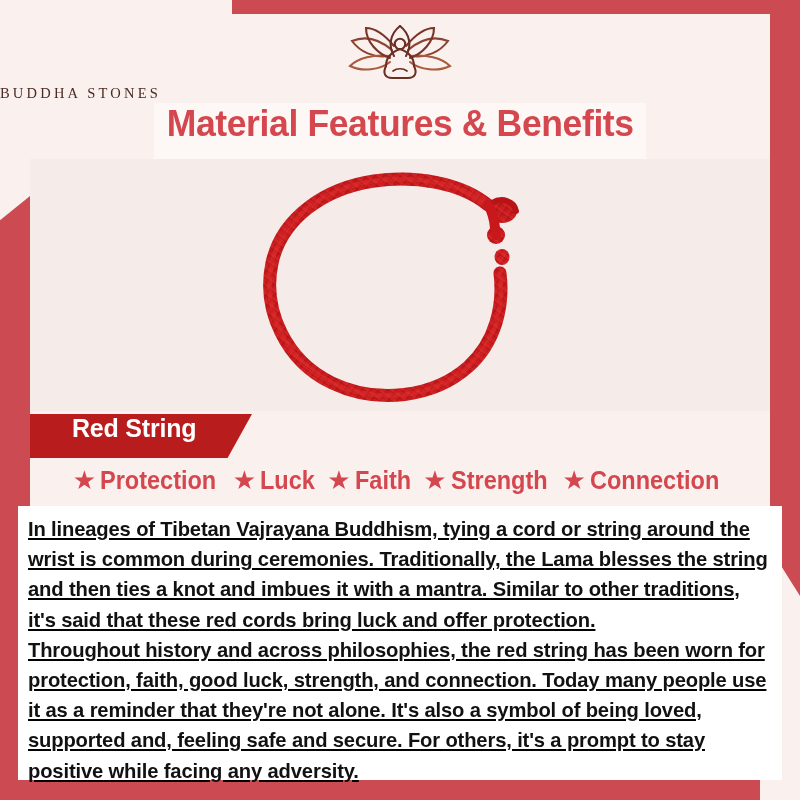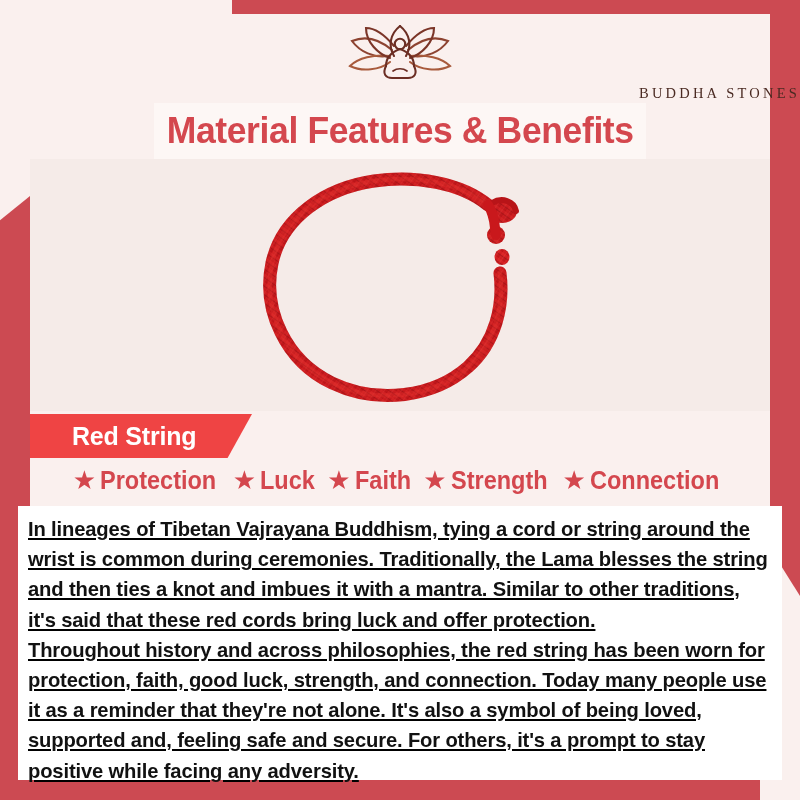--- a/index.html
+++ b/index.html
@@ -46,41 +46,40 @@
     bottom: 0; left: 0;
     width: 760px; height: 20px;
     background: #cc4a52;
   }
 
   
   .logo-wrap {
     position: absolute;
     top: 16px; left: 0;
     width: 800px;
-    text-align: right;
+    text-align: left;
   }
   .logo-mark { display: block; margin: 0 auto; }
   .logo-word {
     display: block;
     margin-top: 3px;
     font-family: "Liberation Serif", serif;
     font-size: 14.5px;
     letter-spacing: 3.2px;
     color: #4a2a22;
     font-weight: 400;
   }
 
   
   .title-band {
     position: absolute;
     top: 103px; left: 154px;
     width: 492px; height: 56px;
     background: #fdf7f5;
     display: flex;
-    align-items: center;
     justify-content: center;
   }
   .title-text {
     font-family: "Liberation Sans Narrow", "Liberation Sans", sans-serif;
     font-weight: bold;
     font-size: 37px;
     color: #d4474e;
     letter-spacing: -0.4px;
     white-space: nowrap;
     transform: scaleX(0.96);
@@ -99,24 +98,24 @@
     top: 6px; left: 50%;
     transform: translateX(-48%);
   }
 
   
   .tag-banner {
     position: absolute;
     top: 414px; left: 30px;
     height: 44px;
     width: 222px;
-    background: #ef4444;
+    background: #b91c1c;
     clip-path: polygon(0 0, 100% 0, 89% 100%, 0 100%);
     display: flex;
-    align-items: center;
+    align-items: flex-start;
   }
   .tag-text {
     color: #ffffff;
     font-weight: bold;
     font-size: 25px;
     padding-left: 42px;
     letter-spacing: -0.2px;
     white-space: nowrap;
   }
 

